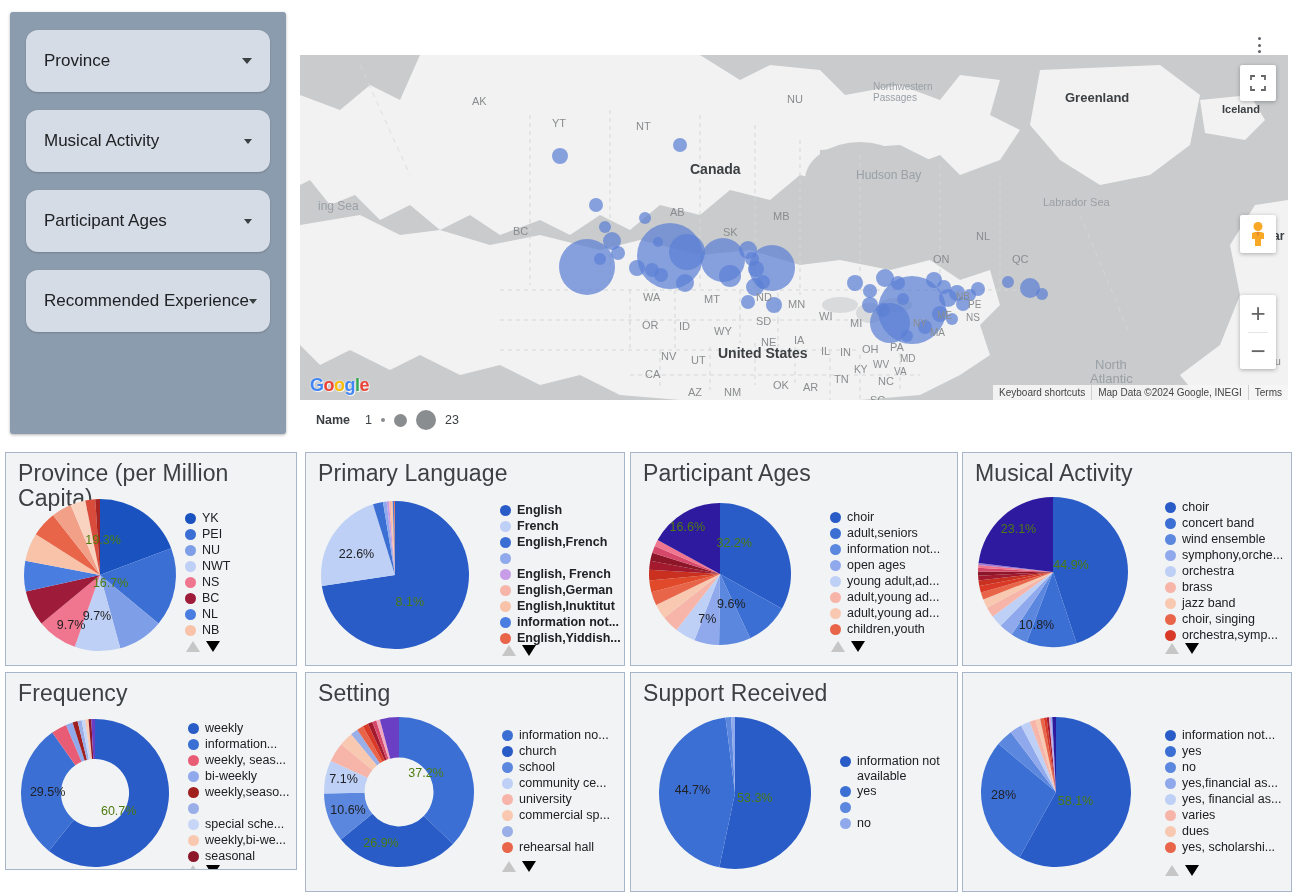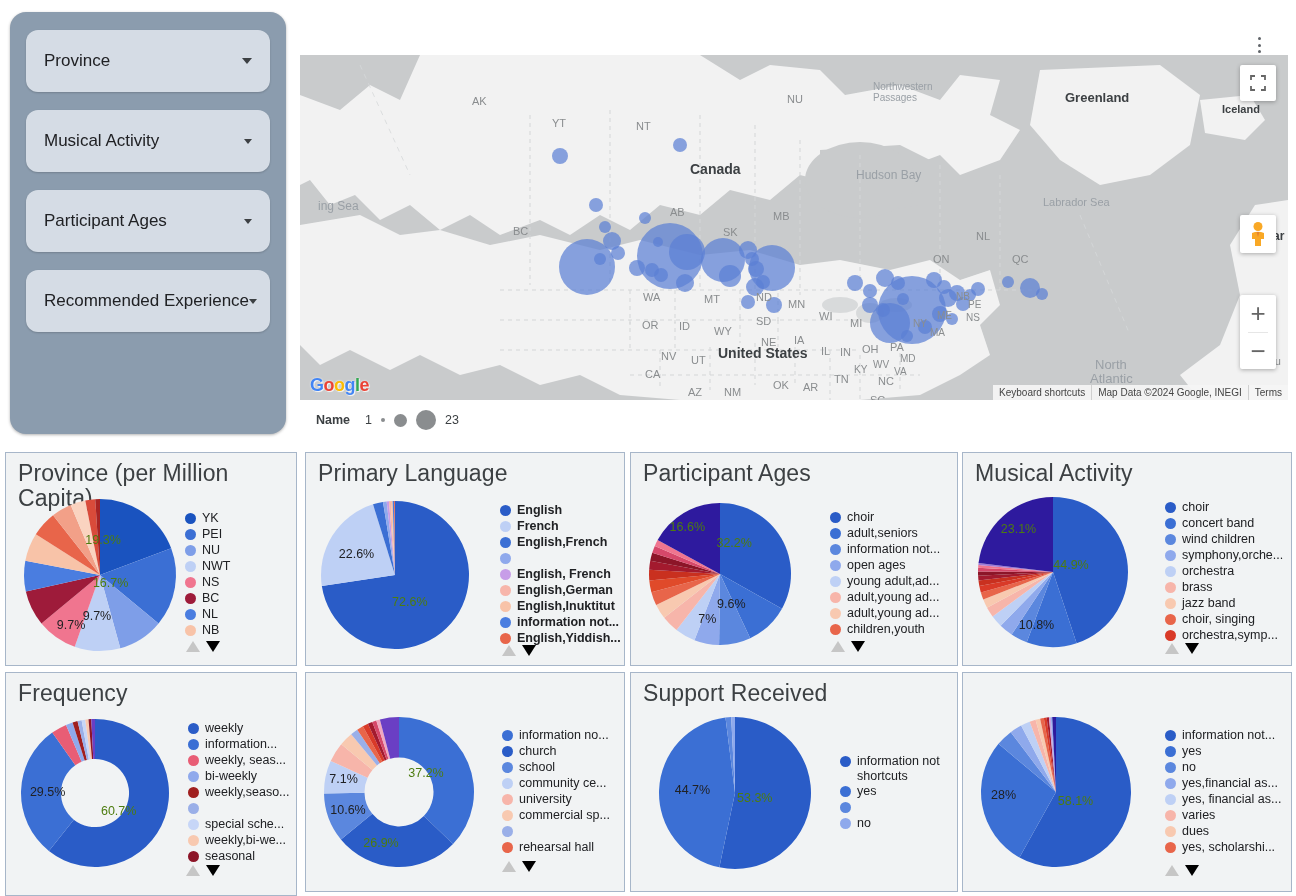--- a/index.html
+++ b/index.html
@@ -15,21 +15,21 @@
   .top-section {
     position: absolute; top: 0; left: 0;
     width: 1296px; height: 440px;
   }
 
   
   .filter-panel {
     position: absolute; left: 10px; top: 12px;
     width: 276px; height: 422px;
     background: #8b9cae;
-    border-radius: 16px;
+    border-radius: 3px;
     padding: 18px 16px;
     box-shadow: 0 1px 3px rgba(0,0,0,0.3);
   }
   .filter-btn {
     position: relative;
     height: 62px;
     background: #d5dce5;
     border-radius: 12px;
     margin-bottom: 18px;
     display: flex; align-items: center;
@@ -551,21 +551,21 @@
             <path d="M74,74 L74,0 A74,74 0 1 1 0.8397708893943729,85.11669359493607 Z" fill="#2a5cc7"></path>
             <path d="M74,74 L0.8397708893943729,85.11669359493607 A74,74 0 0 1 52.018922963299346,3.340023688748431 Z" fill="#bed0f5"></path>
             <path d="M74,74 L52.018922963299346,3.340023688748431 A74,74 0 0 1 61.964849775578564,0.9852401286177752 Z" fill="#3b6fd4"></path>
             <path d="M74,74 L61.964849775578564,0.9852401286177752 A74,74 0 0 1 65.64862751936234,0.4727630215193841 Z" fill="#8fa9ec"></path>
             <path d="M74,74 L65.64862751936234,0.4727630215193841 A74,74 0 0 1 67.9622947439563,0.24672132548178638 Z" fill="#c79de8"></path>
             <path d="M74,74 L67.9622947439563,0.24672132548178638 A74,74 0 0 1 69.81762844833017,0.11828529193584814 Z" fill="#f7b5aa"></path>
             <path d="M74,74 L69.81762844833017,0.11828529193584814 A74,74 0 0 1 71.6756038282185,0.03651453293586826 Z" fill="#f8c3a8"></path>
             <path d="M74,74 L71.6756038282185,0.03651453293586826 A74,74 0 0 1 73.07011304863188,0.0058427289176137265 Z" fill="#4a7de0"></path>
             <path d="M74,74 L73.07011304863188,0.0058427289176137265 A74,74 0 0 1 73.99999999999999,0 Z" fill="#e8654a"></path>
           </svg>
-          <div class="pie-label light" style="left: 60%; top: 68%;">72.6%</div>
+          <div class="pie-label light" style="left: 60%; top: 68%;">8.1%</div>
           <div class="pie-label dark" style="left: 24%; top: 36%;">22.6%</div>
         </div>
         <div class="legend" style="margin-left: 27px; font-weight: bold;">
           <div class="legend-item">
             <span class="legend-sw" style="background: rgb(42, 92, 199);"></span>
             <span class="legend-text">English</span>
           </div>
           <div class="legend-item">
             <span class="legend-sw" style="background: rgb(190, 208, 245);"></span>
             <span class="legend-text">French</span>
@@ -701,21 +701,21 @@
           <div class="legend-item">
             <span class="legend-sw" style="background: rgb(42, 92, 199);"></span>
             <span class="legend-text">choir</span>
           </div>
           <div class="legend-item">
             <span class="legend-sw" style="background: rgb(59, 111, 212);"></span>
             <span class="legend-text">concert band</span>
           </div>
           <div class="legend-item">
             <span class="legend-sw" style="background: rgb(91, 135, 222);"></span>
-            <span class="legend-text">wind children</span>
+            <span class="legend-text">wind ensemble</span>
           </div>
           <div class="legend-item">
             <span class="legend-sw" style="background: rgb(143, 169, 236);"></span>
             <span class="legend-text">symphony,orche...</span>
           </div>
           <div class="legend-item">
             <span class="legend-sw" style="background: rgb(190, 208, 245);"></span>
             <span class="legend-text">orchestra</span>
           </div>
           <div class="legend-item">
@@ -734,21 +734,21 @@
             <span class="legend-sw" style="background: rgb(217, 58, 40);"></span>
             <span class="legend-text">orchestra,symp...</span>
           </div>
         </div>
       </div>
       <div class="sort-arrows" style="left: 202px; top: 190px;">
         <div class="tri-up"></div>
         <div class="tri-down"></div>
       </div>
     </div>
-    <div class="chart-card" style="left: 5px; top: 222px; width: 292px; height: 224px;">
+    <div class="chart-card" style="left: 5px; top: 222px; width: 292px; height: 198px;">
       <div class="chart-title">Frequency</div>
       <div class="chart-body" style="left: 15px; top: 46px; width: 271px;">
         <div class="pie-wrap" style="width: 148px; height: 148px;">
           <svg width="148" height="148" viewBox="0 0 148 148">
             <path d="M74,0 A74,74 0 1 1 27.913704243879685,131.89691998266753 L52.800303952184656,100.63258319202706 A34.04,34.04 0 1 0 74,39.96 Z" fill="#2a5cc7"></path>
             <path d="M27.913704243879685,131.89691998266753 A74,74 0 0 1 31.259619946752196,13.590895446928386 L54.33942517550601,46.211811905587055 A34.04,34.04 0 0 0 52.800303952184656,100.63258319202706 Z" fill="#3b6fd4"></path>
             <path d="M31.259619946752196,13.590895446928386 A74,74 0 0 1 45.03834865404702,5.902843294925589 L60.67764038086163,42.67530791566577 A34.04,34.04 0 0 0 54.33942517550601,46.211811905587055 Z" fill="#e85d75"></path>
             <path d="M45.03834865404702,5.902843294925589 A74,74 0 0 1 51.57539004717475,3.4795287277257927 L63.68467942170038,41.56058321475387 A34.04,34.04 0 0 0 60.67764038086163,42.67530791566577 Z" fill="#8fa9ec"></path>
             <path d="M51.57539004717475,3.4795287277257927 A74,74 0 0 1 56.49907422024441,2.0992517643141184 L65.94957414131243,40.9256558115845 A34.04,34.04 0 0 0 63.68467942170038,41.56058321475387 Z" fill="#a01f1f"></path>
             <path d="M56.49907422024441,2.0992517643141184 A74,74 0 0 1 60.590773491591875,1.2250548303455986 L67.83175580613226,40.52352522195898 A34.04,34.04 0 0 0 65.94957414131243,40.9256558115845 Z" fill="#9aafe8"></path>
@@ -798,20 +798,21 @@
             <span class="legend-text">seasonal</span>
           </div>
         </div>
       </div>
       <div class="sort-arrows" style="left: 180px; top: 192px;">
         <div class="tri-up"></div>
         <div class="tri-down"></div>
       </div>
     </div>
     <div class="chart-card" style="left: 305px; top: 222px; width: 320px; height: 220px;">
+      <div class="chart-title">Setting</div>
       <div class="chart-body" style="left: 18px; top: 44px; width: 296px;">
         <div class="pie-wrap" style="width: 150px; height: 150px;">
           <svg width="150" height="150" viewBox="0 0 150 150">
             <path d="M75,0 A75,75 0 0 1 129.02317686659296,127.02399793596041 L99.85066135863278,98.93103905054178 A34.5,34.5 0 0 0 75,40.5 Z" fill="#3b6fd4"></path>
             <path d="M129.02317686659296,127.02399793596041 A75,75 0 0 1 16.91227048509493,122.44276214348429 L48.279644423143665,96.82367058600278 A34.5,34.5 0 0 0 99.85066135863278,98.93103905054178 Z" fill="#2a5cc7"></path>
             <path d="M16.91227048509493,122.44276214348429 A75,75 0 0 1 0.013323571439315174,76.41363297865553 L40.50612884286209,75.65027117018154 A34.5,34.5 0 0 0 48.279644423143665,96.82367058600278 Z" fill="#5b87de"></path>
             <path d="M0.013323571439315174,76.41363297865553 A75,75 0 0 1 6.742052198625373,43.9218314255036 L43.60134401136767,60.70404245573165 A34.5,34.5 0 0 0 40.50612884286209,75.65027117018154 Z" fill="#bed0f5"></path>
             <path d="M6.742052198625373,43.9218314255036 A75,75 0 0 1 17.21150679181587,27.193200768848193 L48.4172931242353,53.00887235367017 A34.5,34.5 0 0 0 43.60134401136767,60.70404245573165 Z" fill="#f7b5aa"></path>
             <path d="M17.21150679181587,27.193200768848193 A75,75 0 0 1 27.193200768848335,17.211506791815758 L53.008872353670235,48.41729312423524 A34.5,34.5 0 0 0 48.4172931242353,53.00887235367017 Z" fill="#f8c9b0"></path>
             <path d="M27.193200768848335,17.211506791815758 A75,75 0 0 1 33.23432876338596,12.705307560314012 L55.78779123115754,46.34444147774444 A34.5,34.5 0 0 0 53.008872353670235,48.41729312423524 Z" fill="#9aafe8"></path>
@@ -877,21 +878,21 @@
             <path d="M76,76 L66.47467424911278,0.5992827000996925 A76,76 0 0 1 72.1814318183374,0.09599129794267469 Z" fill="#5b87de"></path>
             <path d="M76,76 L72.1814318183374,0.09599129794267469 A76,76 0 0 1 75.99999999999991,0 Z" fill="#8fa9ec"></path>
           </svg>
           <div class="pie-label light" style="left: 63%; top: 53%;">53.3%</div>
           <div class="pie-label dark" style="left: 22%; top: 48%;">44.7%</div>
         </div>
         <div class="legend" style="margin-left: 25px;">
           <div class="legend-item">
             <span class="legend-sw" style="background: rgb(42, 92, 199);"></span>
             <span class="legend-text">information not
-shortcuts</span>
+available</span>
           </div>
           <div class="legend-item">
             <span class="legend-sw" style="background: rgb(59, 111, 212);"></span>
             <span class="legend-text">yes</span>
           </div>
           <div class="legend-item">
             <span class="legend-sw" style="background: rgb(91, 135, 222);"></span>
             <span class="legend-text"></span>
           </div>
           <div class="legend-item">

